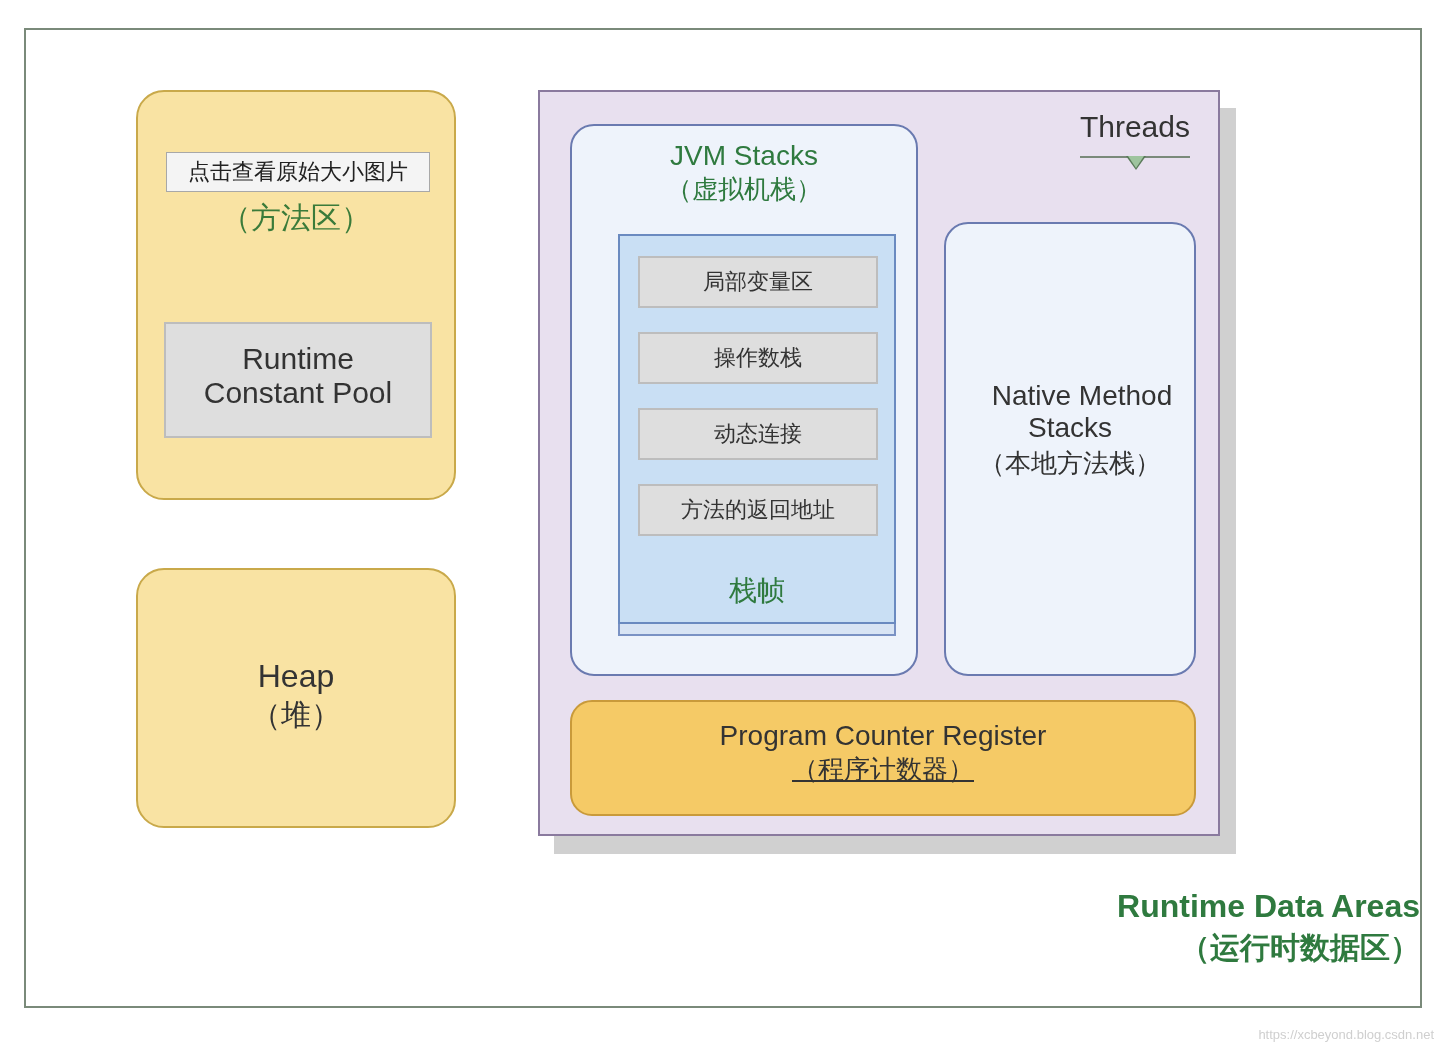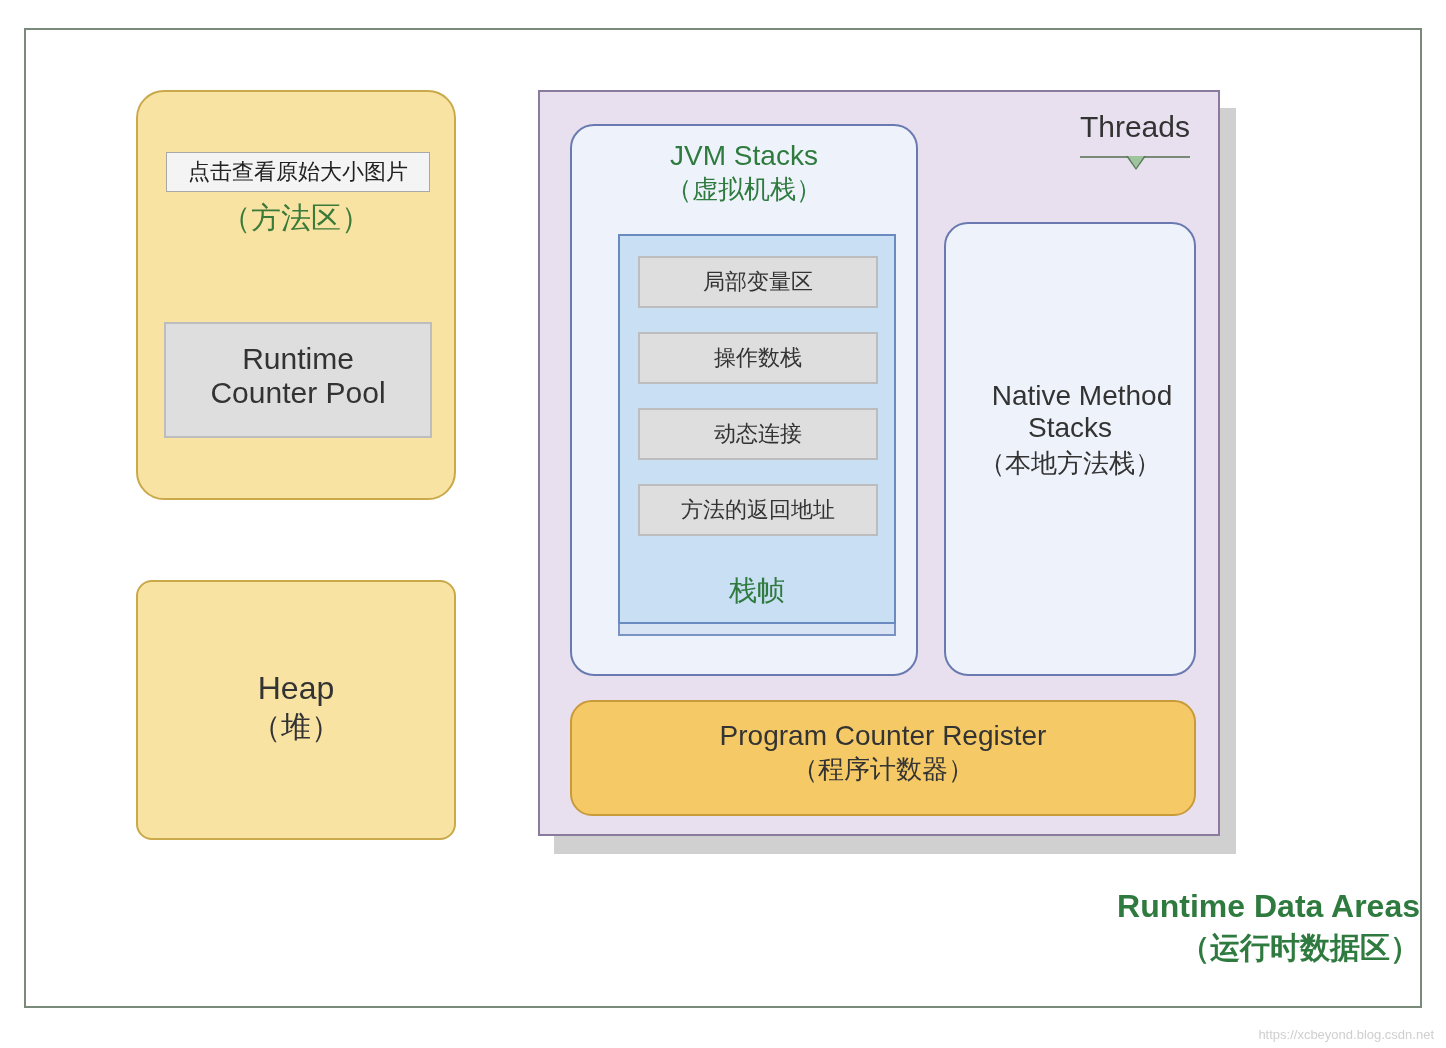--- a/index.html
+++ b/index.html
@@ -64,26 +64,26 @@
     border: 2px solid #bdbdbd;
     text-align: center;
     color: #333;
   }
   .const-pool .l1 { margin-top: 18px; font-size: 30px; }
   .const-pool .l2 { font-size: 30px; }
 
   .heap-box {
     position: absolute;
     left: 110px;
-    top: 550px;
+    top: 538px;
     width: 320px;
     height: 260px;
     background: #f9e3a3;
     border: 2px solid #c9a94a;
-    border-radius: 16px;
+    border-radius: 28px;
     text-align: center;
     color: #333;
   }
   .heap-box .l1 { margin-top: 88px; font-size: 32px; }
   .heap-box .l2 { font-size: 30px; }
 
   
   .threads-shadow {
     position: absolute;
     left: 528px;
@@ -226,21 +226,21 @@
     top: 608px;
     width: 626px;
     height: 116px;
     background: #f5ca66;
     border: 2px solid #c99a3a;
     border-radius: 22px;
     text-align: center;
     color: #333;
   }
   .pc-box .l1 { margin-top: 18px; font-size: 28px; }
-  .pc-box .l2 { font-size: 26px; }
+  .pc-box .l2 { font-size: 26px; text-decoration: underline; }
 
   
   .main-title {
     position: absolute;
     left: 0;
     width: 100%;
     text-align: right;
     color: #2f7a3f;
     font-weight: bold;
   }
@@ -258,21 +258,21 @@
 </head>
 <body>
 
 <div class="outer-box">
 
   <div class="method-area">
     <div class="tooltip">点击查看原始大小图片</div>
     <div class="subtitle">（方法区）</div>
     <div class="const-pool">
       <div class="l1">Runtime</div>
-      <div class="l2">Counter Pool</div>
+      <div class="l2">Constant Pool</div>
     </div>
   </div>
 
   <div class="heap-box">
     <div class="l1">Heap</div>
     <div class="l2">（堆）</div>
   </div>
 
   <div class="threads-shadow"></div>
   <div class="threads-box">

